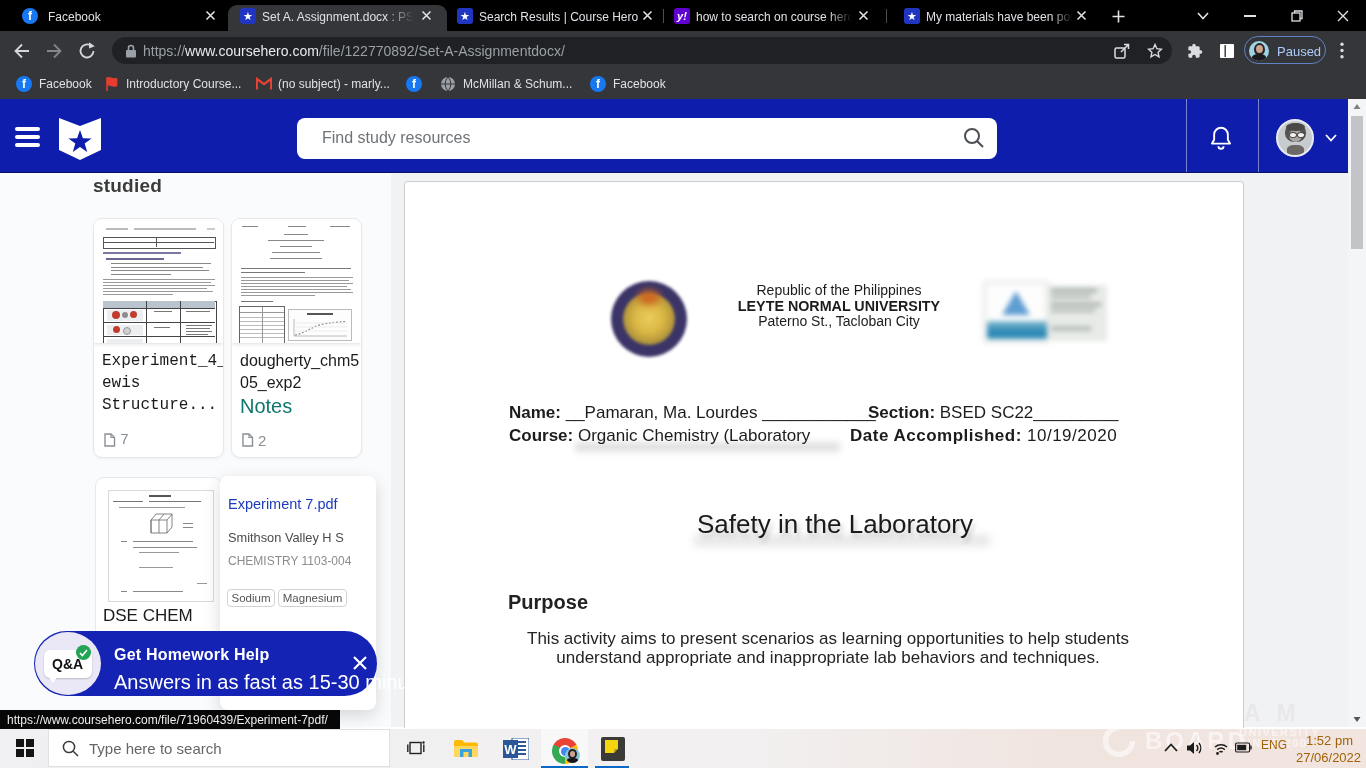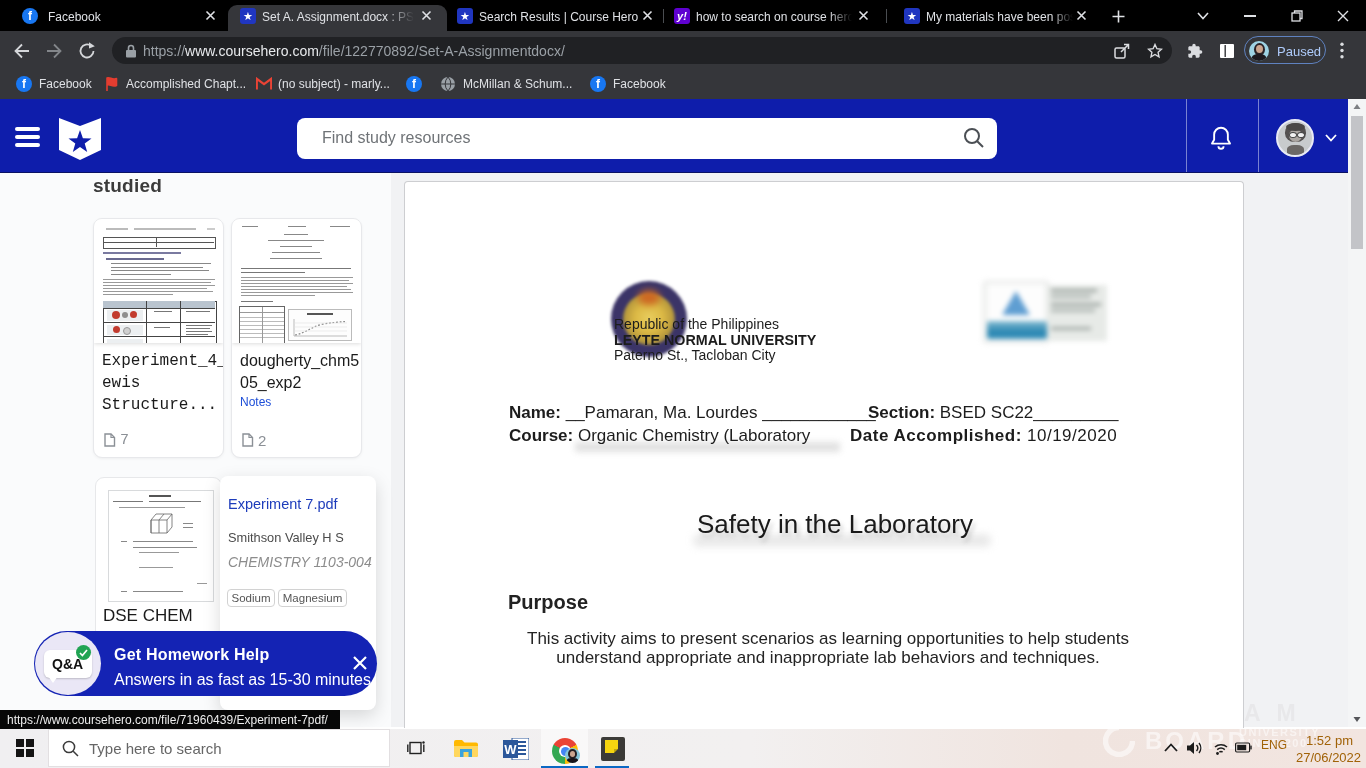--- a/index.html
+++ b/index.html
@@ -118,21 +118,21 @@
       <circle cx="2" cy="8.5" r="1.7" fill="#dbdde0"></circle>
       <circle cx="2" cy="14.8" r="1.7" fill="#dbdde0"></circle>
     </svg>
 
   <div class="abs" style="left:0;top:70px;width:1366px;height:29px;background:#35363a;"></div>
   <div class="fav fb-circ" style="left:16px;top:76px;">f</div>
   <div class="tab-title" style="left:39px;top:77px;">Facebook</div>
   <svg class="abs" style="left:104px;top:76px" width="16" height="16" viewBox="0 0 16 16">
       <path d="M3 15 V1.5 M3 2 C6 0.5 8 4.5 12.5 2.6 L12.5 9.5 C8 11.5 6 7.5 3 9" fill="#e43d30" stroke="#e43d30" stroke-width="1.6" stroke-linejoin="round"></path>
     </svg>
-  <div class="tab-title" style="left:126px;top:77px;">Accomplished Chapt...</div>
+  <div class="tab-title" style="left:126px;top:77px;">Introductory Course...</div>
   <svg class="abs" style="left:256px;top:77px" width="16" height="13" viewBox="0 0 16 13">
       <path d="M0.8 12.5 V1.8 L8 7.2 L15.2 1.8 V12.5" fill="none" stroke="#ea4335" stroke-width="2.2"></path>
       <path d="M0.8 2 L8 7.4 L15.2 2" fill="none" stroke="#fbbc04" stroke-width="2.2" opacity="0"></path>
     </svg>
   <div class="tab-title" style="left:278px;top:77px;">(no subject) - marly...</div>
   <div class="fav fb-circ" style="left:406px;top:76px;">f</div>
   <svg class="abs" style="left:440px;top:76px" width="16" height="16" viewBox="0 0 16 16">
       <circle cx="8" cy="8" r="7" fill="#9aa0a6"></circle>
       <path d="M1 8 H15 M8 1 a10 10 0 0 1 0 14 M8 1 a10 10 0 0 0 0 14" stroke="#35363a" stroke-width="1" fill="none"></path>
     </svg>
@@ -260,21 +260,21 @@
       <div class="abs" style="left:56px;top:90px;width:62px;height:30px;border:1px solid #bbb;background:#fdfdfd;">
         <div class="abs" style="left:18px;top:3px;width:26px;height:2px;background:#555;"></div>
         <svg class="abs" style="left:2px;top:7px" width="58" height="21" viewBox="0 0 58 21">
             <path d="M4 18 C15 16 20 10 30 7.5 C40 5.5 48 5 55 4.5" stroke="#888" stroke-width="1.2" fill="none" stroke-dasharray="1.8 1.8"></path>
             <path d="M3 2 V19 H56" stroke="#aaa" stroke-width="0.8" fill="none"></path>
             <path d="M3 6 H56 M3 10 H56 M3 14 H56" stroke="#e3e3e3" stroke-width="0.6" fill="none"></path>
           </svg>
       </div>
     </div>
     <div class="abs" style="left:8px;top:131px;font-size:16px;line-height:22px;color:#1b1b1b;">dougherty_chm5<br>05_exp2</div>
-    <div class="abs" style="left:8px;top:176px;font-size:12px;color:#1d4ed8;">Notes</div>
+    <div class="abs" style="left:8px;top:176px;font-size:20px;color:#0f766e;">Notes</div>
     <svg class="abs" style="left:9px;top:214px" width="13" height="14" viewBox="0 0 13 14">
         <path d="M2 1 H8 L11.5 4.5 V13 H2 Z" fill="none" stroke="#8b9096" stroke-width="1.4"></path>
         <path d="M8 1 V4.5 H11.5" fill="none" stroke="#8b9096" stroke-width="1.2"></path>
       </svg>
     <div class="abs" style="left:26px;top:213px;font-size:15px;color:#8b9096;">2</div>
   </div>
 
   <div class="abs" style="left:95px;top:477px;width:125px;height:160px;background:#fff;border:1px solid #e7e8ea;border-radius:9px;"></div>
   <div class="abs" id="thumb3" style="left:108px;top:490px;width:104px;height:110px;background:#fff;border:1px solid #d8dadc;">
     <div class="abs" style="left:40px;top:4px;width:22px;height:2px;background:#555;"></div>
@@ -298,21 +298,21 @@
   <div class="abs" style="left:103px;top:606px;font-size:17px;color:#1b1b1b;">DSE CHEM</div>
 
   <div class="abs" style="left:404px;top:181px;width:838px;height:546px;background:#fff;border:1px solid #cdced1;border-radius:4px 4px 0 0;border-bottom:none;"></div>
 
   <div class="abs" id="seal" style="left:611px;top:281px;width:76px;height:76px;filter:blur(1.8px);">
     <div class="abs" style="left:0;top:0;width:76px;height:76px;border-radius:50%;background:radial-gradient(circle,#433d72 0%,#3b3467 55%,#3b3467 76%,#6d67a0 90%,#c5c2da 99%);"></div>
     <div class="abs" style="left:12px;top:12px;width:52px;height:52px;border-radius:50%;background:radial-gradient(circle at 50% 48%,#e8cd5e 0%,#dcb945 36%,#c0a03e 58%,#8f7e3e 80%,#5e5748 100%);"></div>
     <div class="abs" style="left:27px;top:9px;width:22px;height:15px;border-radius:50%;background:#cd6722;filter:blur(3px);"></div>
   </div>
 
-  <div class="doctext" style="left:614px;top:283px;width:450px;text-align:left;font-size:14px;line-height:15.5px;margin-top:34px;">Republic of the Philippines<br><b style="font-size:14.3px;">LEYTE NORMAL UNIVERSITY</b><br>Paterno St., Tacloban City</div>
+  <div class="doctext" style="left:614px;top:283px;width:450px;text-align:center;font-size:14px;line-height:15.5px;">Republic of the Philippines<br><b style="font-size:14.3px;">LEYTE NORMAL UNIVERSITY</b><br>Paterno St., Tacloban City</div>
 
   <div class="abs" style="left:983px;top:281px;width:124px;height:62px;filter:blur(2.8px);">
     <div class="abs" style="left:0;top:0;width:66px;height:62px;background:#f2f3f2;border-radius:4px;box-shadow:0 0 2px #bbb;"></div>
     <div class="abs" style="left:5px;top:4px;width:56px;height:36px;background:#fdfdfd;border-radius:3px;"></div>
     <div class="abs" style="left:19px;top:10px;width:0;height:0;border-left:14px solid transparent;border-right:14px solid transparent;border-bottom:24px solid #5f9ed2;"></div>
     <div class="abs" style="left:4px;top:40px;width:60px;height:18px;background:linear-gradient(180deg,#85bcd2,#2b87b2 60%,#3790ba);border-radius:2px;"></div>
     <div class="abs" style="left:64px;top:4px;width:60px;height:56px;background:#e7eae7;"></div>
     <div class="abs" style="left:68px;top:8px;width:46px;height:3px;background:#9aa29e;"></div>
     <div class="abs" style="left:68px;top:14px;width:40px;height:3px;background:#aab2ae;"></div>
     <div class="abs" style="left:68px;top:22px;width:50px;height:3px;background:#9aa29e;"></div>
@@ -328,35 +328,35 @@
 
   <div class="abs" style="left:694px;top:535px;width:296px;height:11px;background:#bfbfbf;filter:blur(4px);opacity:.4;"></div>
   <div class="doctext" style="left:416px;top:509px;width:838px;text-align:center;font-size:26px;color:#1a1a1a;text-shadow:2.5px 4px 4px rgba(150,150,150,.45);">Safety in the Laboratory</div>
 
   <div class="doctext" style="left:508px;top:591px;font-size:20px;font-weight:bold;color:#222;">Purpose</div>
   <div class="doctext" style="left:508px;top:630px;width:640px;font-size:17px;line-height:18.5px;color:#242424;">This activity aims to present scenarios as learning opportunities to help students understand appropriate and inappropriate lab behaviors and techniques.</div>
 
   <div class="abs" style="left:220px;top:476px;width:156px;height:234px;background:#fff;border-radius:8px;box-shadow:0 6px 18px rgba(0,0,0,.15);"></div>
   <div class="abs" style="left:228px;top:496px;font-size:14.5px;color:#1d3cbb;">Experiment 7.pdf</div>
   <div class="abs" style="left:228px;top:530px;font-size:12.8px;color:#4b4b4b;">Smithson Valley H S</div>
-  <div class="abs" style="left:228px;top:554px;font-size:14px;color:#8c8c8c;font-style:italic;">CHEMISTRY 1103-004</div>
+  <div class="abs" style="left:228px;top:554px;font-size:12px;color:#8c8c8c;">CHEMISTRY 1103-004</div>
   <div class="abs" style="left:227px;top:589px;width:46px;height:16px;border:1px solid #d2d2d2;border-radius:4px;font-size:11.5px;color:#555;text-align:center;line-height:16px;">Sodium</div>
   <div class="abs" style="left:278px;top:589px;width:67px;height:16px;border:1px solid #d2d2d2;border-radius:4px;font-size:11.5px;color:#555;text-align:center;line-height:16px;">Magnesium</div>
 
   <div class="abs" style="left:34px;top:631px;width:343px;height:65px;background:#1423b4;border-radius:33px;"></div>
   <div class="abs" style="left:35px;top:632px;width:66px;height:63px;border-radius:50%;background:#eae7f6;"></div>
   <div class="abs" style="left:44px;top:650px;width:48px;height:28px;background:#fff;border-radius:6px;box-shadow:0 1px 2px rgba(0,0,0,.2);"></div>
   <div class="abs" style="left:48px;top:676px;width:0;height:0;border-left:5px solid transparent;border-right:5px solid transparent;border-top:7px solid #fff;"></div>
   <div class="abs" style="left:52px;top:656px;font-size:14px;font-weight:bold;color:#111;">Q&amp;A</div>
   <div class="abs" style="left:76px;top:645px;width:15px;height:15px;border-radius:50%;background:#21a453;"></div>
   <svg class="abs" style="left:79px;top:649px" width="9" height="8" viewBox="0 0 9 8">
       <path d="M1 4 L3.4 6.5 L8 1" stroke="#fff" stroke-width="1.7" fill="none"></path>
     </svg>
   <div class="abs" style="left:114px;top:646px;font-size:16px;font-weight:bold;color:#fff;letter-spacing:.2px;">Get Homework Help</div>
-  <div class="abs" style="left:114px;top:671px;font-size:16px;color:#fff;">Answers in as fast as 15-30 minutes</div>
+  <div class="abs" style="left:114px;top:671px;font-size:20px;color:#fff;">Answers in as fast as 15-30 minutes</div>
   <svg class="abs" style="left:352px;top:655px" width="16" height="16" viewBox="0 0 16 16">
       <path d="M2 2 L14 14 M14 2 L2 14" stroke="#fff" stroke-width="2.2"></path>
     </svg>
 
   <div class="abs" style="left:1348px;top:99px;width:18px;height:628px;background:#f4f5f6;"></div>
   <div class="abs" style="left:1351px;top:116px;width:12px;height:133px;background:#c3c4c8;"></div>
   <svg class="abs" style="left:1353px;top:103px" width="8" height="8" viewBox="0 0 8 8">
       <path d="M4 1 L7.5 6 H0.5 Z" fill="#7d7f83"></path>
     </svg>
   <svg class="abs" style="left:1353px;top:715px" width="8" height="8" viewBox="0 0 8 8">

